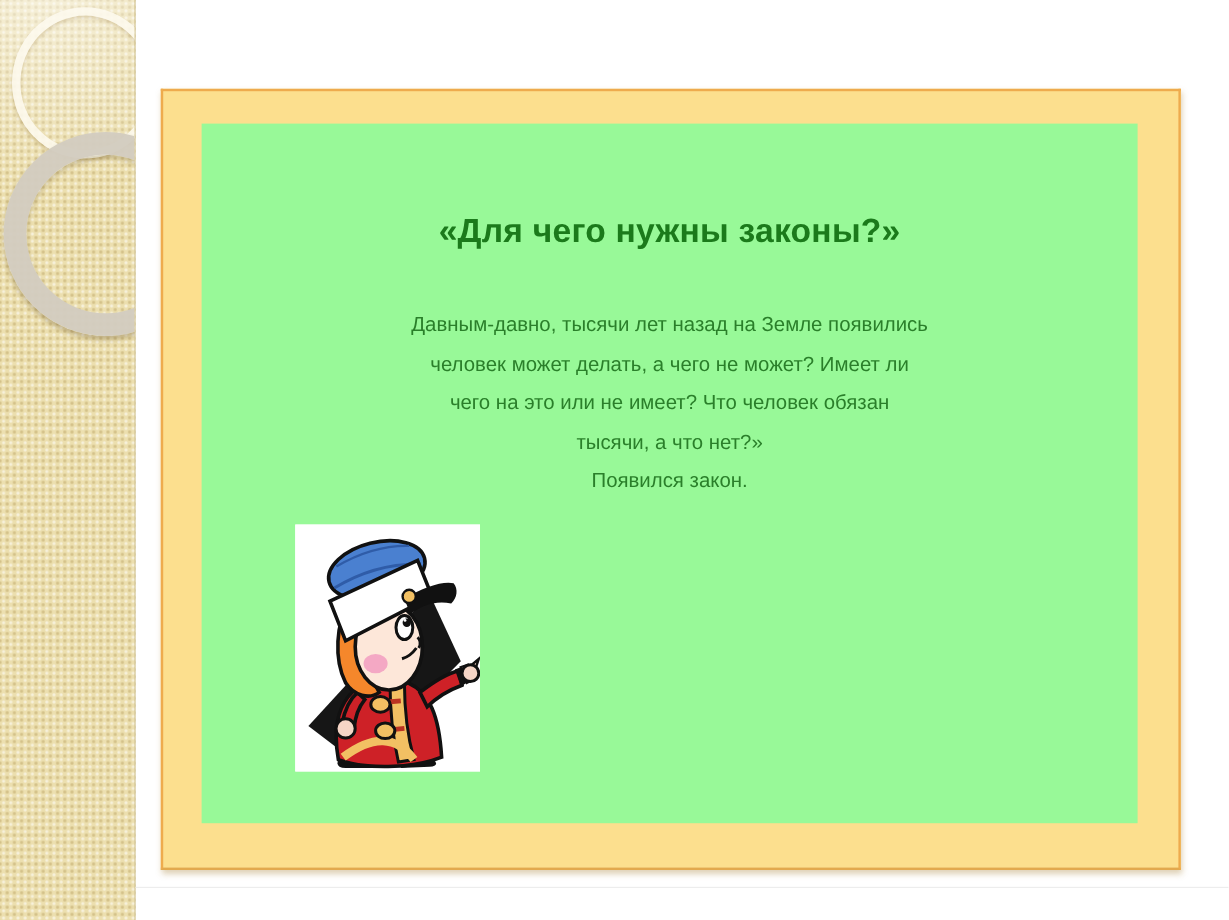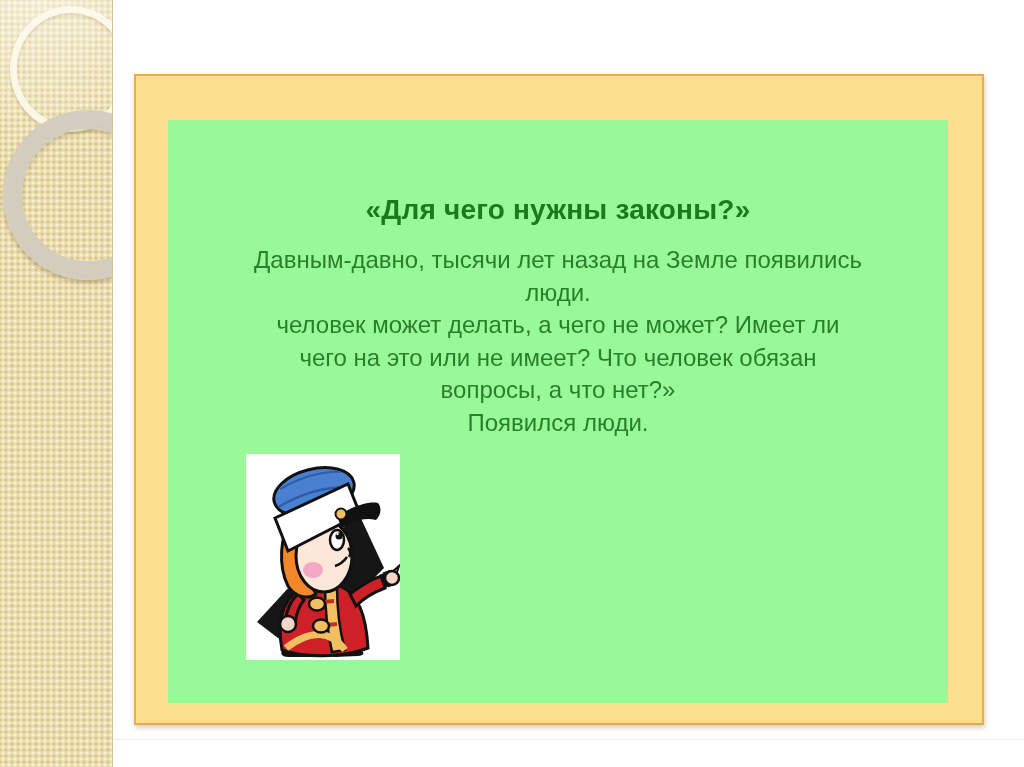--- a/index.html
+++ b/index.html
@@ -38,33 +38,33 @@
   }
   
   .frame{
     position:absolute;left:134px;top:74px;width:846px;height:647px;
     background:var(--frame,#FCDF8E);
     border:2px solid #EEAB4D;
     border-bottom-color:#E2A94E;
     box-shadow:1px 3px 5px rgba(160,120,40,0.35);
   }
   .panel{
-    position:absolute;left:32px;top:44px;width:780px;height:583px;
+    position:absolute;left:32px;top:27px;width:780px;height:583px;
     background:var(--panel,#98F998);
     text-align:center;
   }
   .title{
     margin-top:72px;
     font-size:28px;line-height:36px;font-weight:bold;
     color:var(--title-text,#1B7A1B);
     letter-spacing:0.2px;
   }
   .body-text{
-    margin-top:16px;
-    font-size:24px;line-height:32.5px;
+    margin-top:44px;
+    font-size:17px;line-height:32.5px;
     color:var(--body-text,#2A7F2A);
   }
   .body-line{white-space:nowrap;}
   .photo{
     position:absolute;left:78px;top:334px;width:154px;height:206px;
     background:#ffffff;
   }
   .photo svg{display:block;width:154px;height:206px;}
 </style>
 </head>
@@ -79,25 +79,24 @@
 
   <div class="bottom-rule"></div>
 
   <div class="frame">
     <div class="panel">
 
       <div class="title">«Для чего нужны законы?»</div>
 
       <div class="body-text">
         <div class="body-line">Давным-давно, тысячи лет назад на Земле появились</div>
-        <div class="body-line">люди.</div>
         <div class="body-line">человек может делать, а чего не может? Имеет ли</div>
         <div class="body-line">чего на это или не имеет? Что человек обязан</div>
-        <div class="body-line">вопросы, а что нет?»</div>
-        <div class="body-line">Появился люди.</div>
+        <div class="body-line">тысячи, а что нет?»</div>
+        <div class="body-line">Появился закон.</div>
       </div>
 
       <div class="photo">
         <svg viewBox="0 0 154 206" xmlns="http://www.w3.org/2000/svg">
           <rect x="0" y="0" width="154" height="206" fill="#ffffff"></rect>
 
           <polygon points="11,168 112,58 138,114 53,200" fill="#161616" stroke="#ffffff" stroke-width="5" paint-order="stroke"></polygon>
 
           <path d="M53,178 L50,198 L66,199 L68,178 Z" fill="#ffffff" stroke="#111" stroke-width="2.5"></path>
           <path d="M36,196 Q33,203 42,203 L65,203 L65,196 Z" fill="#111"></path>

